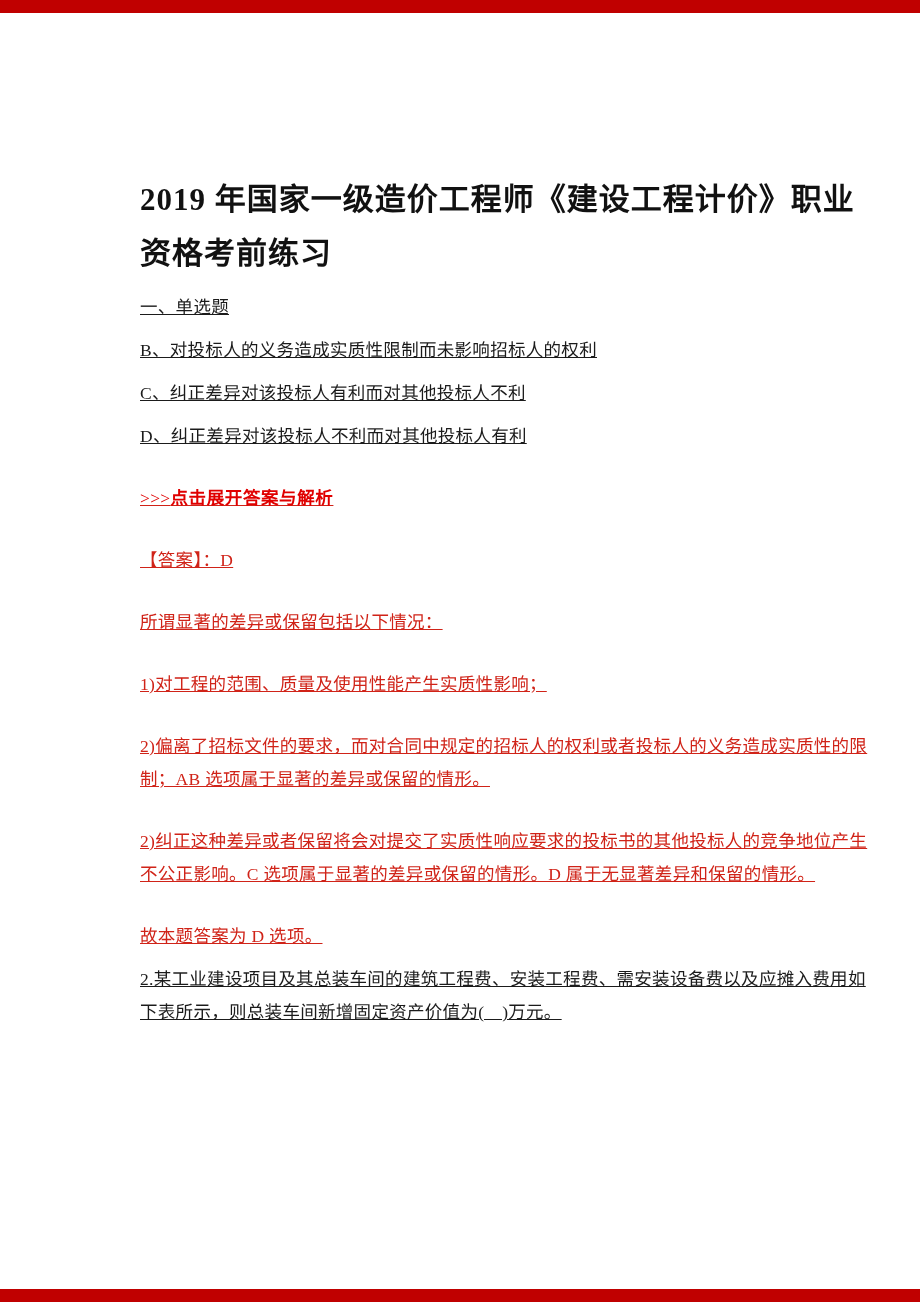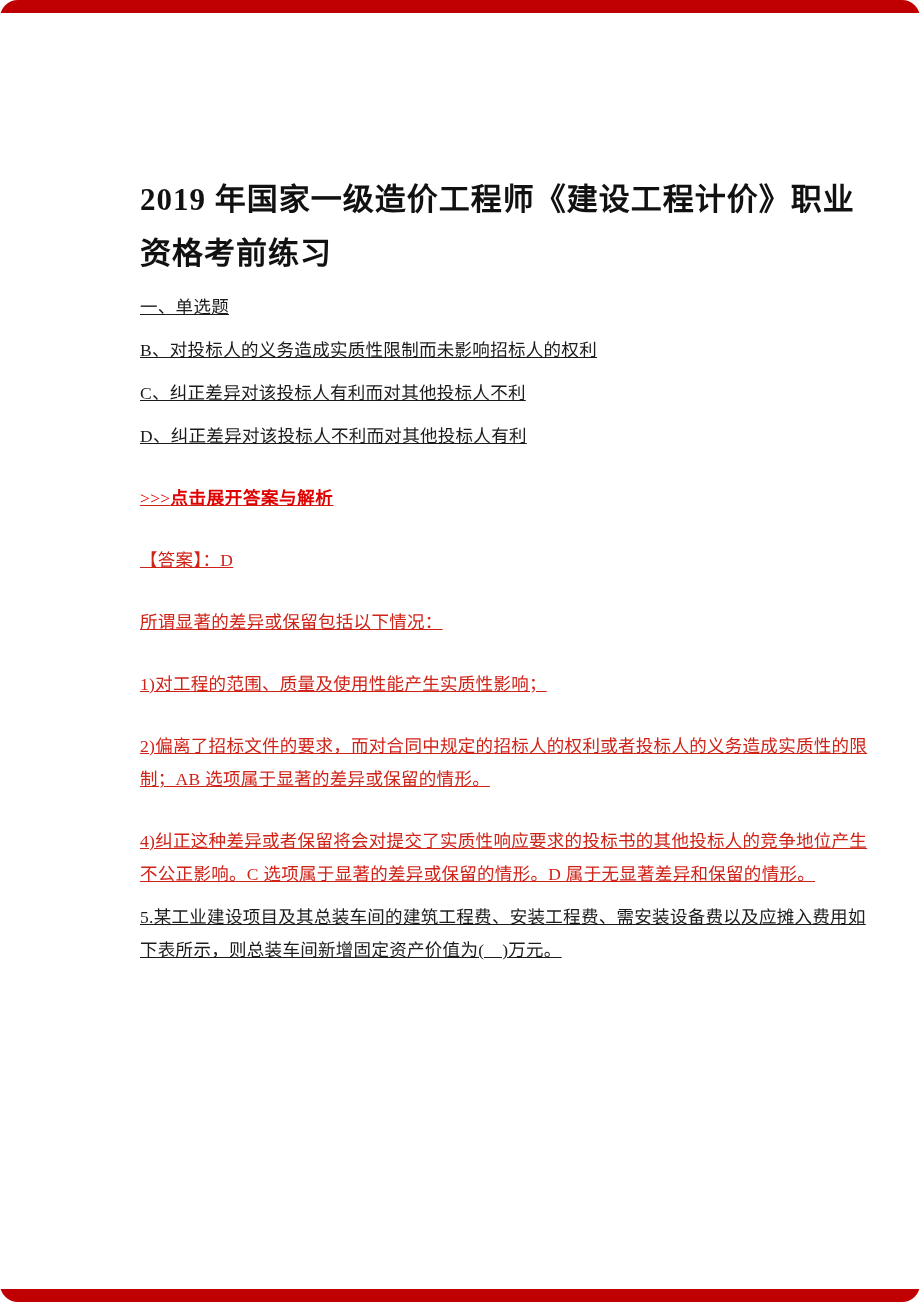--- a/index.html
+++ b/index.html
@@ -9,21 +9,20 @@
   }
   .page {
     position: relative;
     width: 920px;
     height: 1302px;
     margin: 0 auto;
     background: #ffffff;
     overflow: hidden;
     font-family: "Liberation Serif", "DejaVu Serif", serif;
     color: #1b1b1b;
-    border-radius: 18px;
   }
   .accent-bar {
     position: absolute;
     left: 0;
     width: 100%;
     height: 13px;
     background: #c00000;
   }
   .accent-bar.top { top: 0; }
   .accent-bar.bottom { bottom: 0; }
@@ -91,22 +90,23 @@
 
     <p class="red">【答案】：D</p>
 
 
     <p class="red">所谓显著的差异或保留包括以下情况：</p>
 
     <p class="red">1)对工程的范围、质量及使用性能产生实质性影响；</p>
 
     <p class="red">2)偏离了招标文件的要求，而对合同中规定的招标人的权利或者投标人的义务造成实质性的限制；AB 选项属于显著的差异或保留的情形。</p>
 
-    <p class="red">4)纠正这种差异或者保留将会对提交了实质性响应要求的投标书的其他投标人的竞争地位产生不公正影响。C 选项属于显著的差异或保留的情形。D 属于无显著差异和保留的情形。</p>
+    <p class="red">2)纠正这种差异或者保留将会对提交了实质性响应要求的投标书的其他投标人的竞争地位产生不公正影响。C 选项属于显著的差异或保留的情形。D 属于无显著差异和保留的情形。</p>
 
+    <p class="red">故本题答案为 D 选项。</p>
 
-    <p class="black">5.某工业建设项目及其总装车间的建筑工程费、安装工程费、需安装设备费以及应摊入费用如下表所示，则总装车间新增固定资产价值为(　)万元。</p>
+    <p class="black">2.某工业建设项目及其总装车间的建筑工程费、安装工程费、需安装设备费以及应摊入费用如下表所示，则总装车间新增固定资产价值为(　)万元。</p>
 
   </div>
 
   <div class="accent-bar bottom"></div>
 
 </div>
 
 </body></html>

